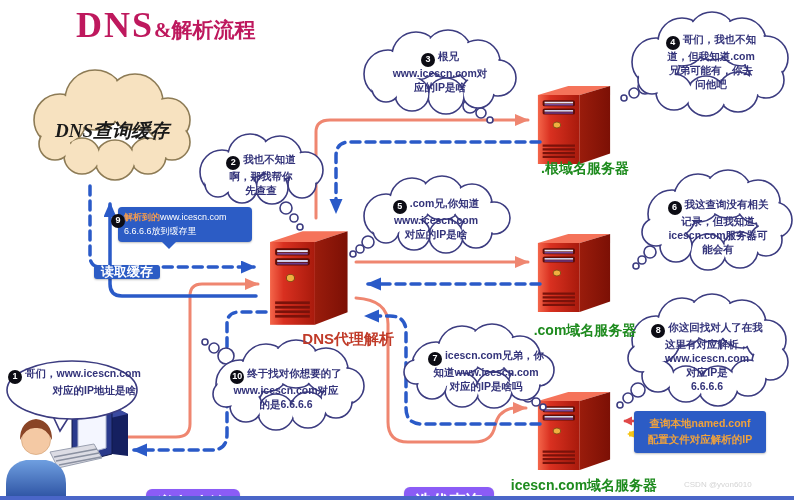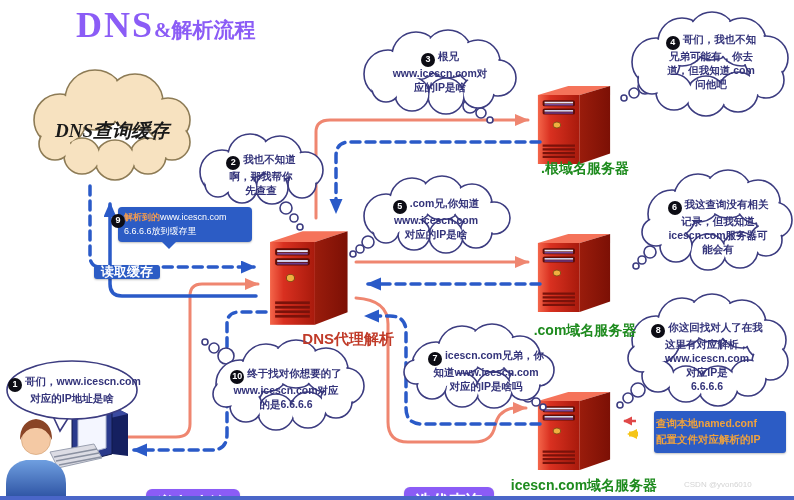--- a/index.html
+++ b/index.html
@@ -1,40 +1,40 @@
 <!DOCTYPE html>
 <html><head>
 <meta charset="utf-8">
 <style>
   html,body{margin:0;padding:0;background:#e8e8e8;}
   .stage{position:relative;width:794px;height:500px;background:#ffffff;overflow:hidden;
          font-family:"Liberation Sans",sans-serif;}
   .abs{position:absolute;}
-  .title{left:76px;top:4px;color:#8b5cf6;white-space:nowrap;}
+  .title{left:76px;top:4px;color:#be185d;white-space:nowrap;}
   .title .t1{font-family:"Liberation Serif",serif;font-size:36px;font-weight:bold;letter-spacing:2px;}
   .title .t2{font-family:"Liberation Serif",serif;font-size:21px;font-weight:bold;}
   .cloud-label{left:34px;top:118px;width:156px;text-align:center;
                font-family:"Liberation Serif",serif;font-size:19px;font-weight:bold;color:#1a1a1a;font-style:italic;}
   .btxt{color:#33337a;font-size:10.5px;font-weight:600;line-height:1.32;text-align:center;}
   .bline{white-space:nowrap;}
   .numb{display:inline-flex;width:14px;height:14px;border-radius:50%;background:#0c0c14;color:#fff;
         font-size:9px;font-weight:bold;align-items:center;justify-content:center;
         margin-right:3px;vertical-align:-2px;}
   .srv-label{text-align:center;font-size:14px;font-weight:bold;color:#1e8b1e;white-space:nowrap;}
   .proxy-label{text-align:center;font-size:15px;font-weight:bold;color:#c03a28;white-space:nowrap;}
   .bluebox{background:#2c5cc5;color:#fff;border-radius:4px;box-shadow:0 1px 2px rgba(0,0,0,.25);}
   .box9{left:118px;top:207px;width:126px;padding:4px 2px 4px 6px;font-size:9px;line-height:1.5;text-align:left;}
   .box9 .hl{color:#f09a50;font-weight:bold;}
   .box9 .n9{position:absolute;left:-7px;top:7px;}
   .box9::after{content:"";position:absolute;left:44px;bottom:-7px;border:7px solid transparent;
                border-top-color:#2c5cc5;border-bottom:0;}
   .readcache{left:94px;top:265px;width:66px;height:14px;font-size:13px;font-weight:bold;
              display:flex;align-items:center;justify-content:center;border-radius:3px;}
   .namedconf{left:634px;top:411px;width:128px;padding:5px 2px;font-size:10.5px;line-height:1.5;
-             color:#f0a23c;font-weight:bold;border-radius:3px;margin-left:20px;}
+             color:#f0a23c;font-weight:bold;text-align:center;border-radius:3px;}
   .glabel{background:#8b5cf6;color:#fff;font-weight:bold;text-align:center;border-radius:6px;
           padding:3px 11px;box-shadow:0 1px 2px rgba(0,0,0,.2);margin-top:32px;}
   .g1{left:146px;top:457px;font-size:18px;}
   .g2{left:404px;top:455px;font-size:17px;}
   .watermark{left:684px;top:480px;font-size:8px;color:#d4d4d4;}
   .bottombar{left:0;top:496px;width:794px;height:4px;background:#4a66c8;}
   svg.layer{position:absolute;left:0;top:0;}
 </style>
 </head>
 <body>
@@ -354,38 +354,38 @@
           <circle cx="246" cy="406" r="14.5" fill="#ffffff"></circle>
           <circle cx="226" cy="394" r="11.5" fill="#ffffff"></circle>
         </g>
       </g>
   </svg>
 
   <div class="abs title"><span class="t1">DNS</span><span class="t2">&amp;解析流程</span></div>
 
   <div class="abs cloud-label">DNS查询缓存</div>
 
-  <div class="abs btxt" style="left:8px;top:375px;width:128px;">
+  <div class="abs btxt" style="left:8px;top:367px;width:128px;text-align:right;">
       <div class="bline"><span class="numb">1</span>哥们，www.icescn.com</div>
       <div class="bline">对应的IP地址是啥</div>
     </div>
   <div class="abs btxt" style="left:202px;top:153px;width:118px;">
       <div class="bline"><span class="numb">2</span>我也不知道</div>
       <div class="bline">啊，那我帮你</div>
       <div class="bline">先查查</div>
     </div>
   <div class="abs btxt" style="left:372px;top:50px;width:136px;">
       <div class="bline"><span class="numb">3</span>根兄</div>
       <div class="bline">www.icescn.com对</div>
       <div class="bline">应的IP是啥</div>
     </div>
   <div class="abs btxt" style="left:642px;top:33px;width:138px;">
       <div class="bline"><span class="numb">4</span>哥们，我也不知</div>
+      <div class="bline">道，但我知道.com</div>
       <div class="bline">兄弟可能有，你去</div>
-      <div class="bline">道，但我知道.com</div>
       <div class="bline">问他吧</div>
     </div>
   <div class="abs btxt" style="left:366px;top:197px;width:140px;">
       <div class="bline"><span class="numb">5</span>.com兄,你知道</div>
       <div class="bline">www.icescn.com</div>
       <div class="bline">对应的IP是啥</div>
     </div>
   <div class="abs btxt" style="left:650px;top:198px;width:136px;">
       <div class="bline"><span class="numb">6</span>我这查询没有相关</div>
       <div class="bline">记录，但我知道</div>

